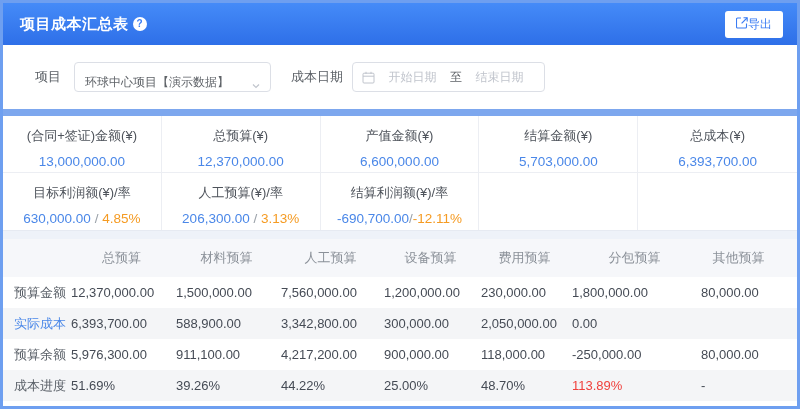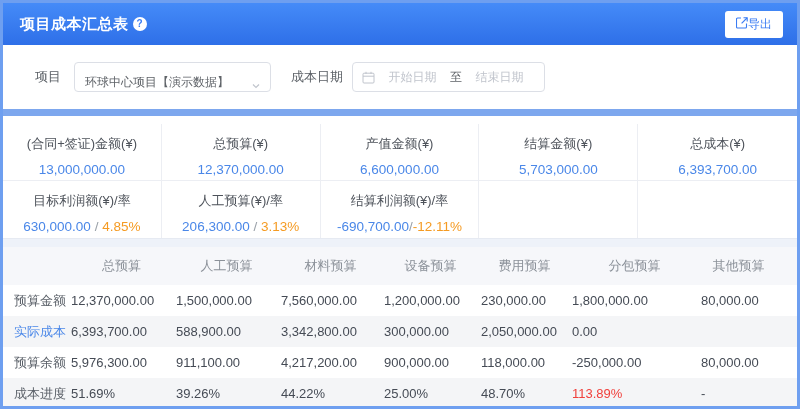--- a/index.html
+++ b/index.html
@@ -62,21 +62,21 @@
     font-size:12px;
     cursor:pointer;
   }
   .date-range .ph { color:#c0c4cc; flex:1; text-align:center; }
   .date-range .to { color:#5f6368; padding:0 2px; }
   .date-range .cal { display:flex; margin-right:2px; }
   
   .band { height:7px; background:#7da7ee; }
   .gap2 { height:8px; background:#eef2f9; }
   
-  .stats { background:#fff; border-bottom:1px solid #e6eaf2;margin-top:8px; }
+  .stats { background:#fff; border-bottom:1px solid #e6eaf2; }
   .stats-row { display:grid; grid-template-columns:repeat(5,1fr); min-height:57px; }
   .stats-row.first { border-bottom:1px solid #eceef3; }
   .stat-cell {
     text-align:center; padding:11px 4px 0;
     border-right:1px solid #eceef3;
   }
   .stat-cell:last-child { border-right:none; }
   .stat-label { font-size:13px; color:#4d525a; margin-bottom:9px; }
   .stat-value { font-size:13.5px; color:#4a87e8; }
   .stat-value .sep { color:#99a0a8; }
@@ -189,22 +189,22 @@
       <div class="stat-cell"></div>
     </div>
   </div>
 
   <div class="gap2"></div>
 
   <div class="cost-table">
     <div class="thead">
       <div class="th"></div>
       <div class="th">总预算</div>
+      <div class="th">材料预算</div>
       <div class="th">人工预算</div>
-      <div class="th">材料预算</div>
       <div class="th">设备预算</div>
       <div class="th">费用预算</div>
       <div class="th">分包预算</div>
       <div class="th">其他预算</div>
     </div>
 
     <div class="trow">
       <div class="row-label">预算金额</div>
       <div class="cell">12,370,000.00</div>
       <div class="cell">1,500,000.00</div>

